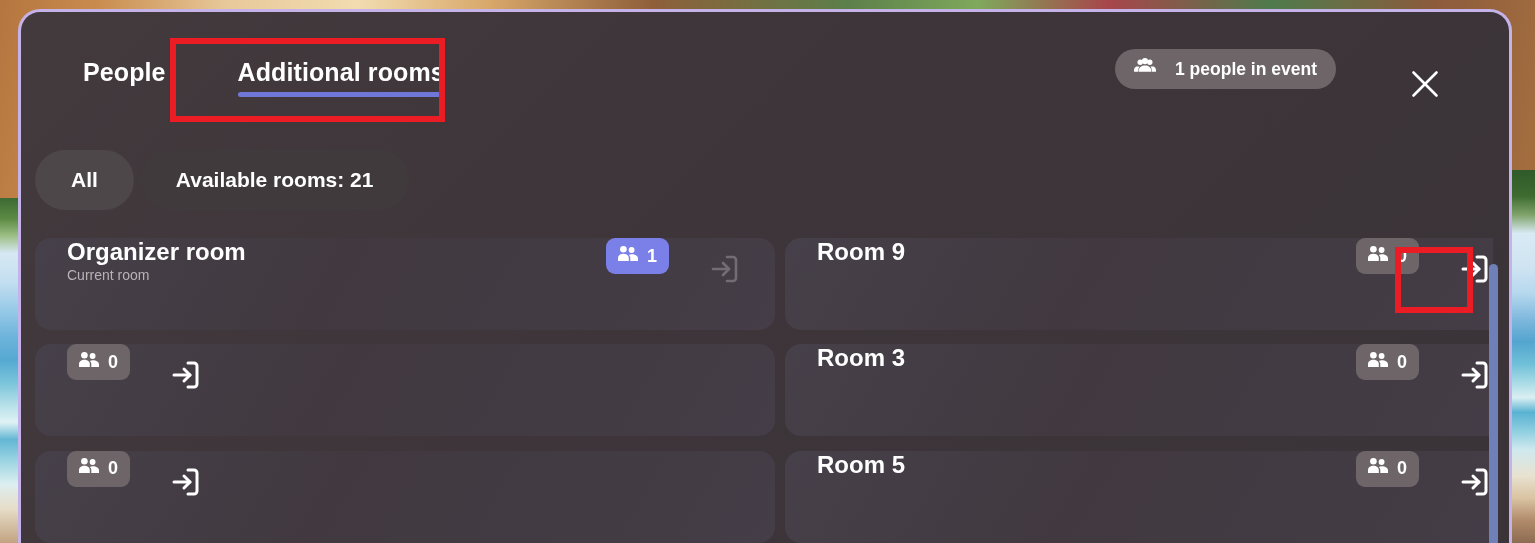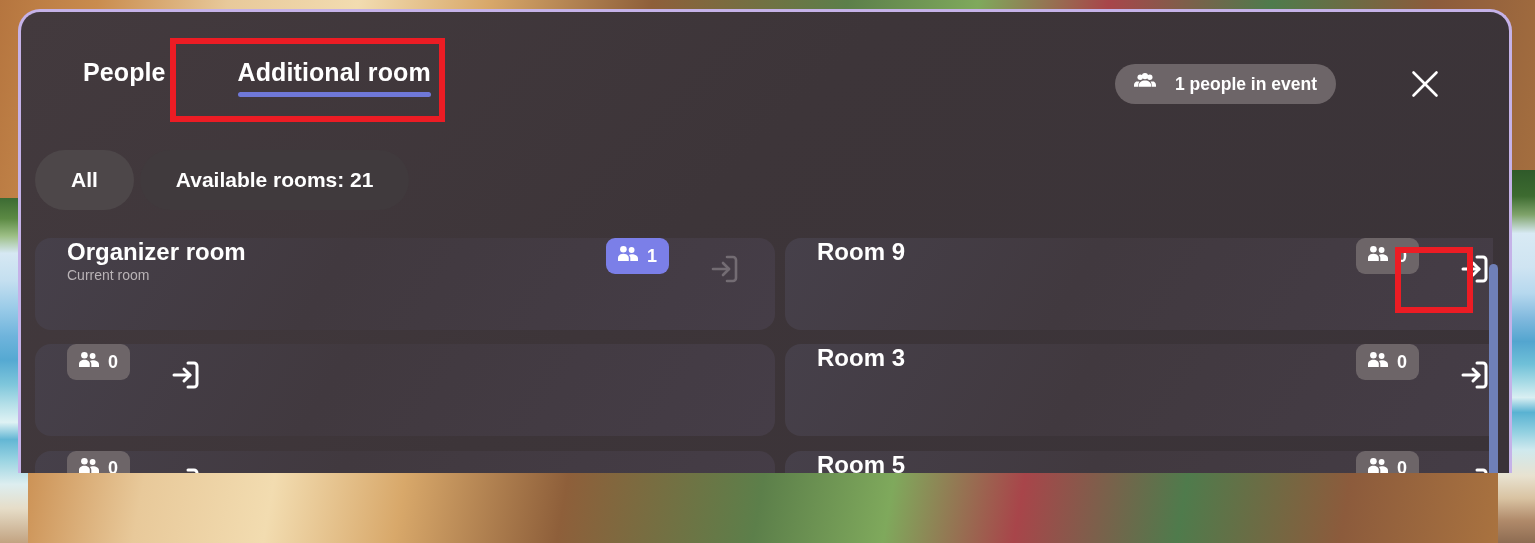--- a/index.html
+++ b/index.html
@@ -46,21 +46,21 @@
         #55a9d2 47%, #7ec6db 54%,
         #b6e0e9 60%, #dff2f4 65%,
         #63b6d4 70%, #9ad4e2 76%,
         #ddeef0 83%, #e6ddc8 90%, #c2a381 100%);
   }
 
   
   #panel {
     position: absolute;
     left: 18px; top: 9px;
-    width: 1494px; height: 464px;
+    width: 1494px; height: 534px;
     background: linear-gradient(135deg, #433a3e 0%, #3d3539 45%, #3a3338 100%);
     border: 3px solid #c5b2e8;
     border-bottom: none;
     border-radius: 22px 22px 0 0;
     overflow: hidden;
   }
 
   
   #header {
     position: relative;
@@ -85,21 +85,21 @@
   .tab.active .tab-underline {
     position: absolute;
     left: 36px; right: 36px; bottom: 8px;
     height: 5px;
     border-radius: 3px;
     background: #6f78d8;
   }
 
   #people-badge {
     position: absolute;
-    right: 173px; top: 52px;
+    right: 173px; top: 37px;
     height: 40px;
     display: flex;
     align-items: center;
     gap: 19px;
     padding: 0 19px;
     background: #6d6568;
     border-radius: 20px;
     color: #ffffff;
     font-size: 17.5px;
     font-weight: bold;
@@ -222,21 +222,21 @@
   <div id="backdrop-beach2"></div>
   <div id="backdrop-beach"></div>
 </div>
 
 <div id="panel">
 
   <div id="header">
 
     <div class="tabbar" id="tabbar">
         <div class="tab"><span>People</span></div>
-        <div class="tab active"><span>Additional room</span><span class="tab-underline"></span></div>
+        <div class="tab active"><span>Additional rooms</span><span class="tab-underline"></span></div>
       </div>
 
     <div id="people-badge">
       <span>
         <svg width="22" height="18" viewBox="0 0 22 18" fill="#ffffff">
           <circle cx="6.2" cy="4.3" r="2.7"></circle>
           <circle cx="15.8" cy="4.3" r="2.7"></circle>
           <circle cx="11" cy="3.1" r="3.1"></circle>
           <path d="M11 7.4c-3.5 0-6.2 2.1-6.2 4.8v1.5h12.4v-1.5c0-2.7-2.7-4.8-6.2-4.8z"></path>
           <path d="M2.2 8.6C0.9 9.4 0 10.7 0 12.2v1.5h4.3v-1.6c0-1.3 0.4-2.5 1.1-3.5z"></path>

